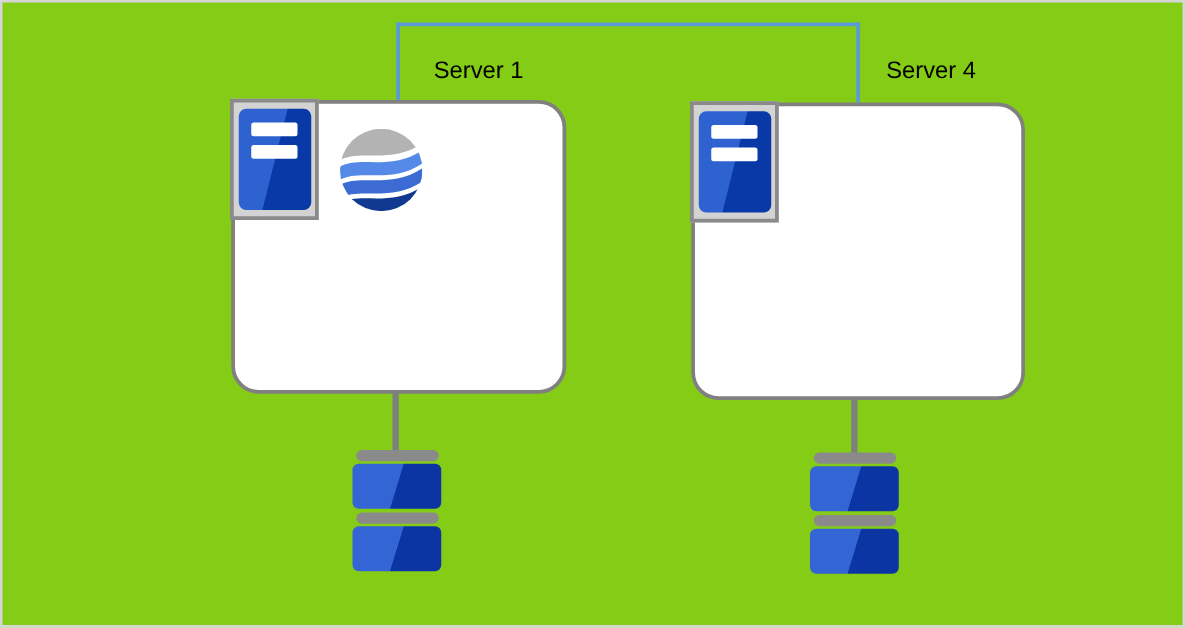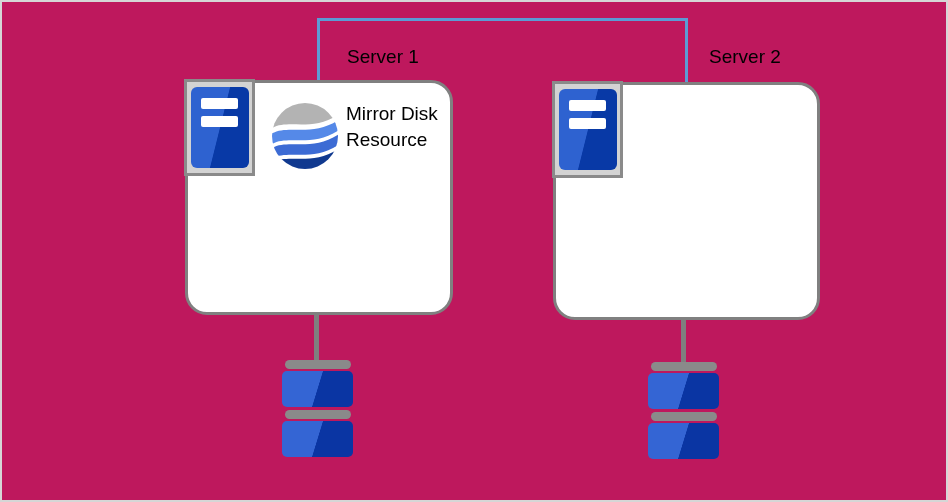--- a/index.html
+++ b/index.html
@@ -1,21 +1,21 @@
 <!DOCTYPE html>
 <html><head>
 <meta charset="utf-8">
 <style>
   html, body { margin: 0; padding: 0; background: #ffffff; }
   * { box-sizing: border-box; }
   .canvas {
     position: relative;
     width: 948px;
     height: 502px;
-    background: #be185d;
+    background: #84cc16;
     border: 2px solid #d6d6d6;
     font-family: "Liberation Sans", sans-serif;
     color: #000000;
     overflow: hidden;
   }
   
   .interconnect {
     position: absolute;
     left: 315px; top: 16px;
     width: 371px; height: 64px;
@@ -116,21 +116,21 @@
   }
 </style>
 </head>
 <body>
 
 <div class="canvas">
 
   <div class="interconnect"></div>
 
   <div class="node-label label-server1">Server 1</div>
-  <div class="node-label label-server2">Server 2</div>
+  <div class="node-label label-server2">Server 4</div>
 
   <div class="server-box one"></div>
   <div class="server-box two"></div>
 
   <div class="icon-frame one">
     <div class="server-tower">
       <div class="slot first"></div>
       <div class="slot second"></div>
     </div>
   </div>
@@ -150,21 +150,20 @@
       </defs>
       <g clip-path="url(#swirlClip)">
         <rect width="100" height="100" fill="#ffffff"></rect>
         <path d="M0,38 C25,24 60,44 100,18 L100,0 L0,0 Z" fill="#b3b3b3"></path>
         <path d="M0,46 C25,32 60,52 100,26 L100,42 C60,68 25,48 0,62 Z" fill="#5589e8"></path>
         <path d="M0,68 C25,54 60,74 100,48 L100,64 C60,90 25,70 0,84 Z" fill="#3c6bd4"></path>
         <path d="M0,90 C25,76 60,96 100,70 L100,100 L0,100 Z" fill="#10398f"></path>
       </g>
     </svg>
   </div>
-  <div class="resource-label">Mirror Disk Resource</div>
 
   <div class="disk-connector one"></div>
   <div class="disk-connector two"></div>
 
   <div class="disk-stack one">
     <div class="cap"></div>
     <div class="platter"></div>
     <div class="cap mid"></div>
     <div class="platter"></div>
   </div>

